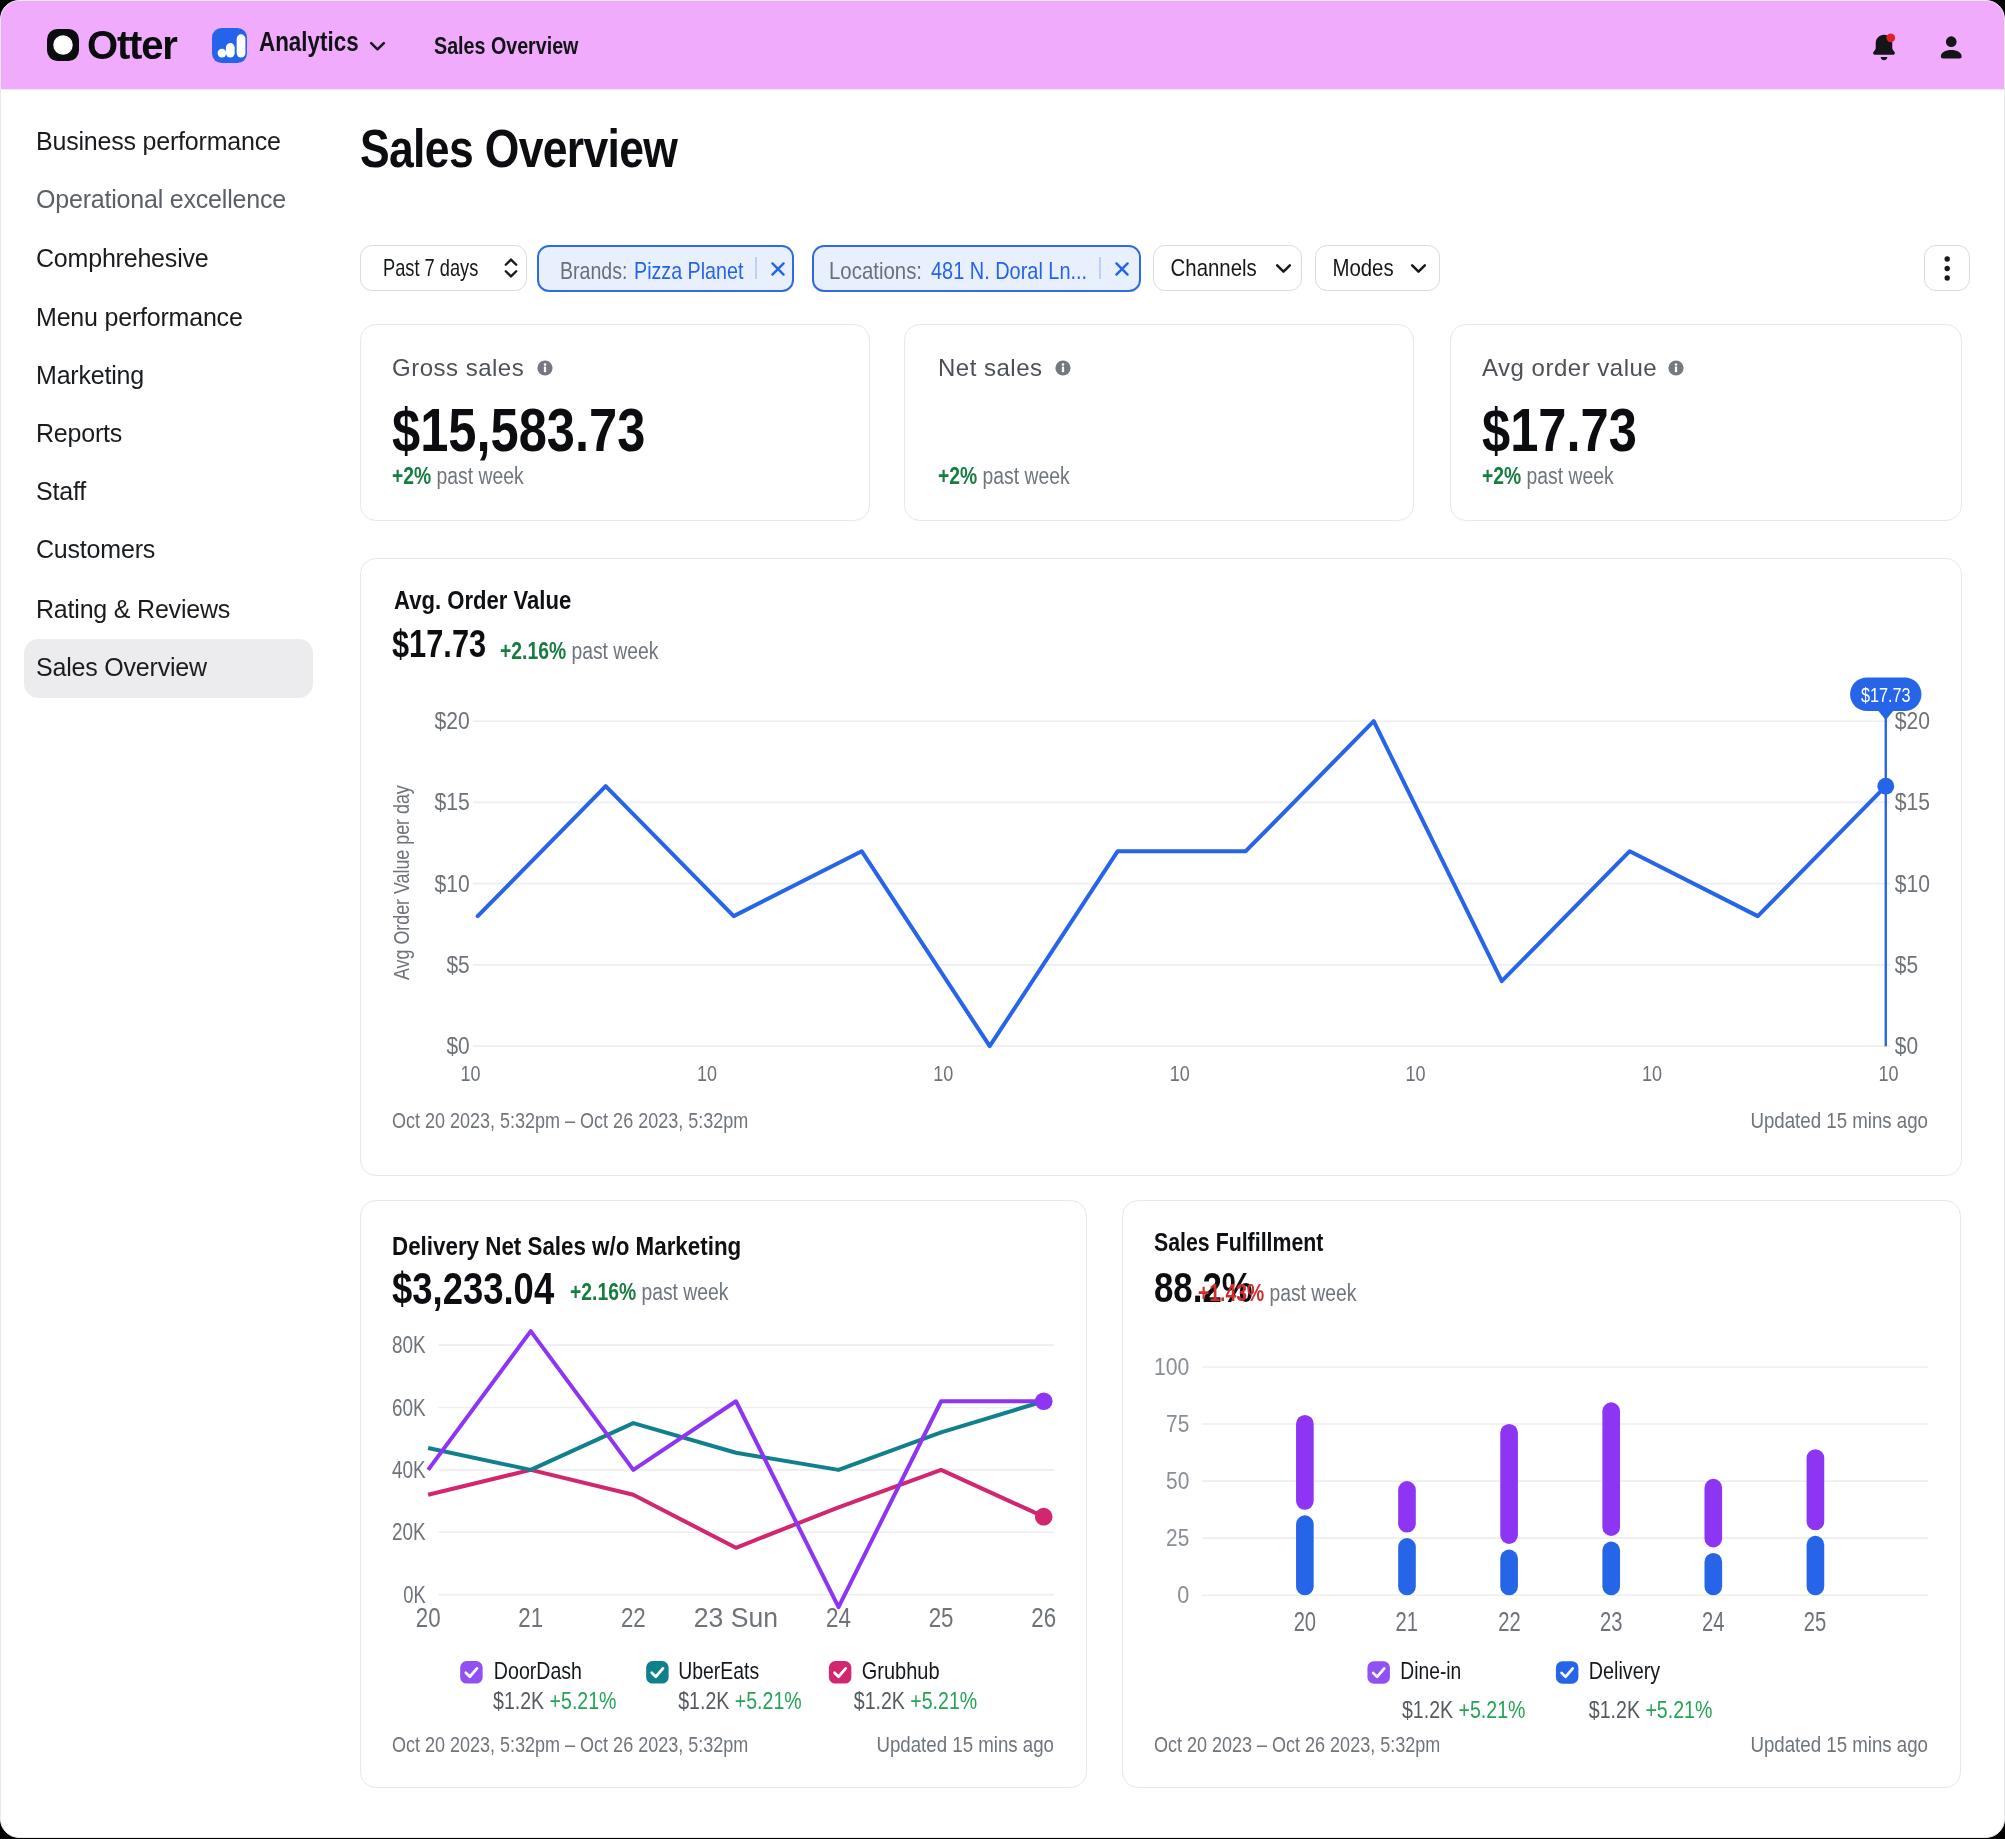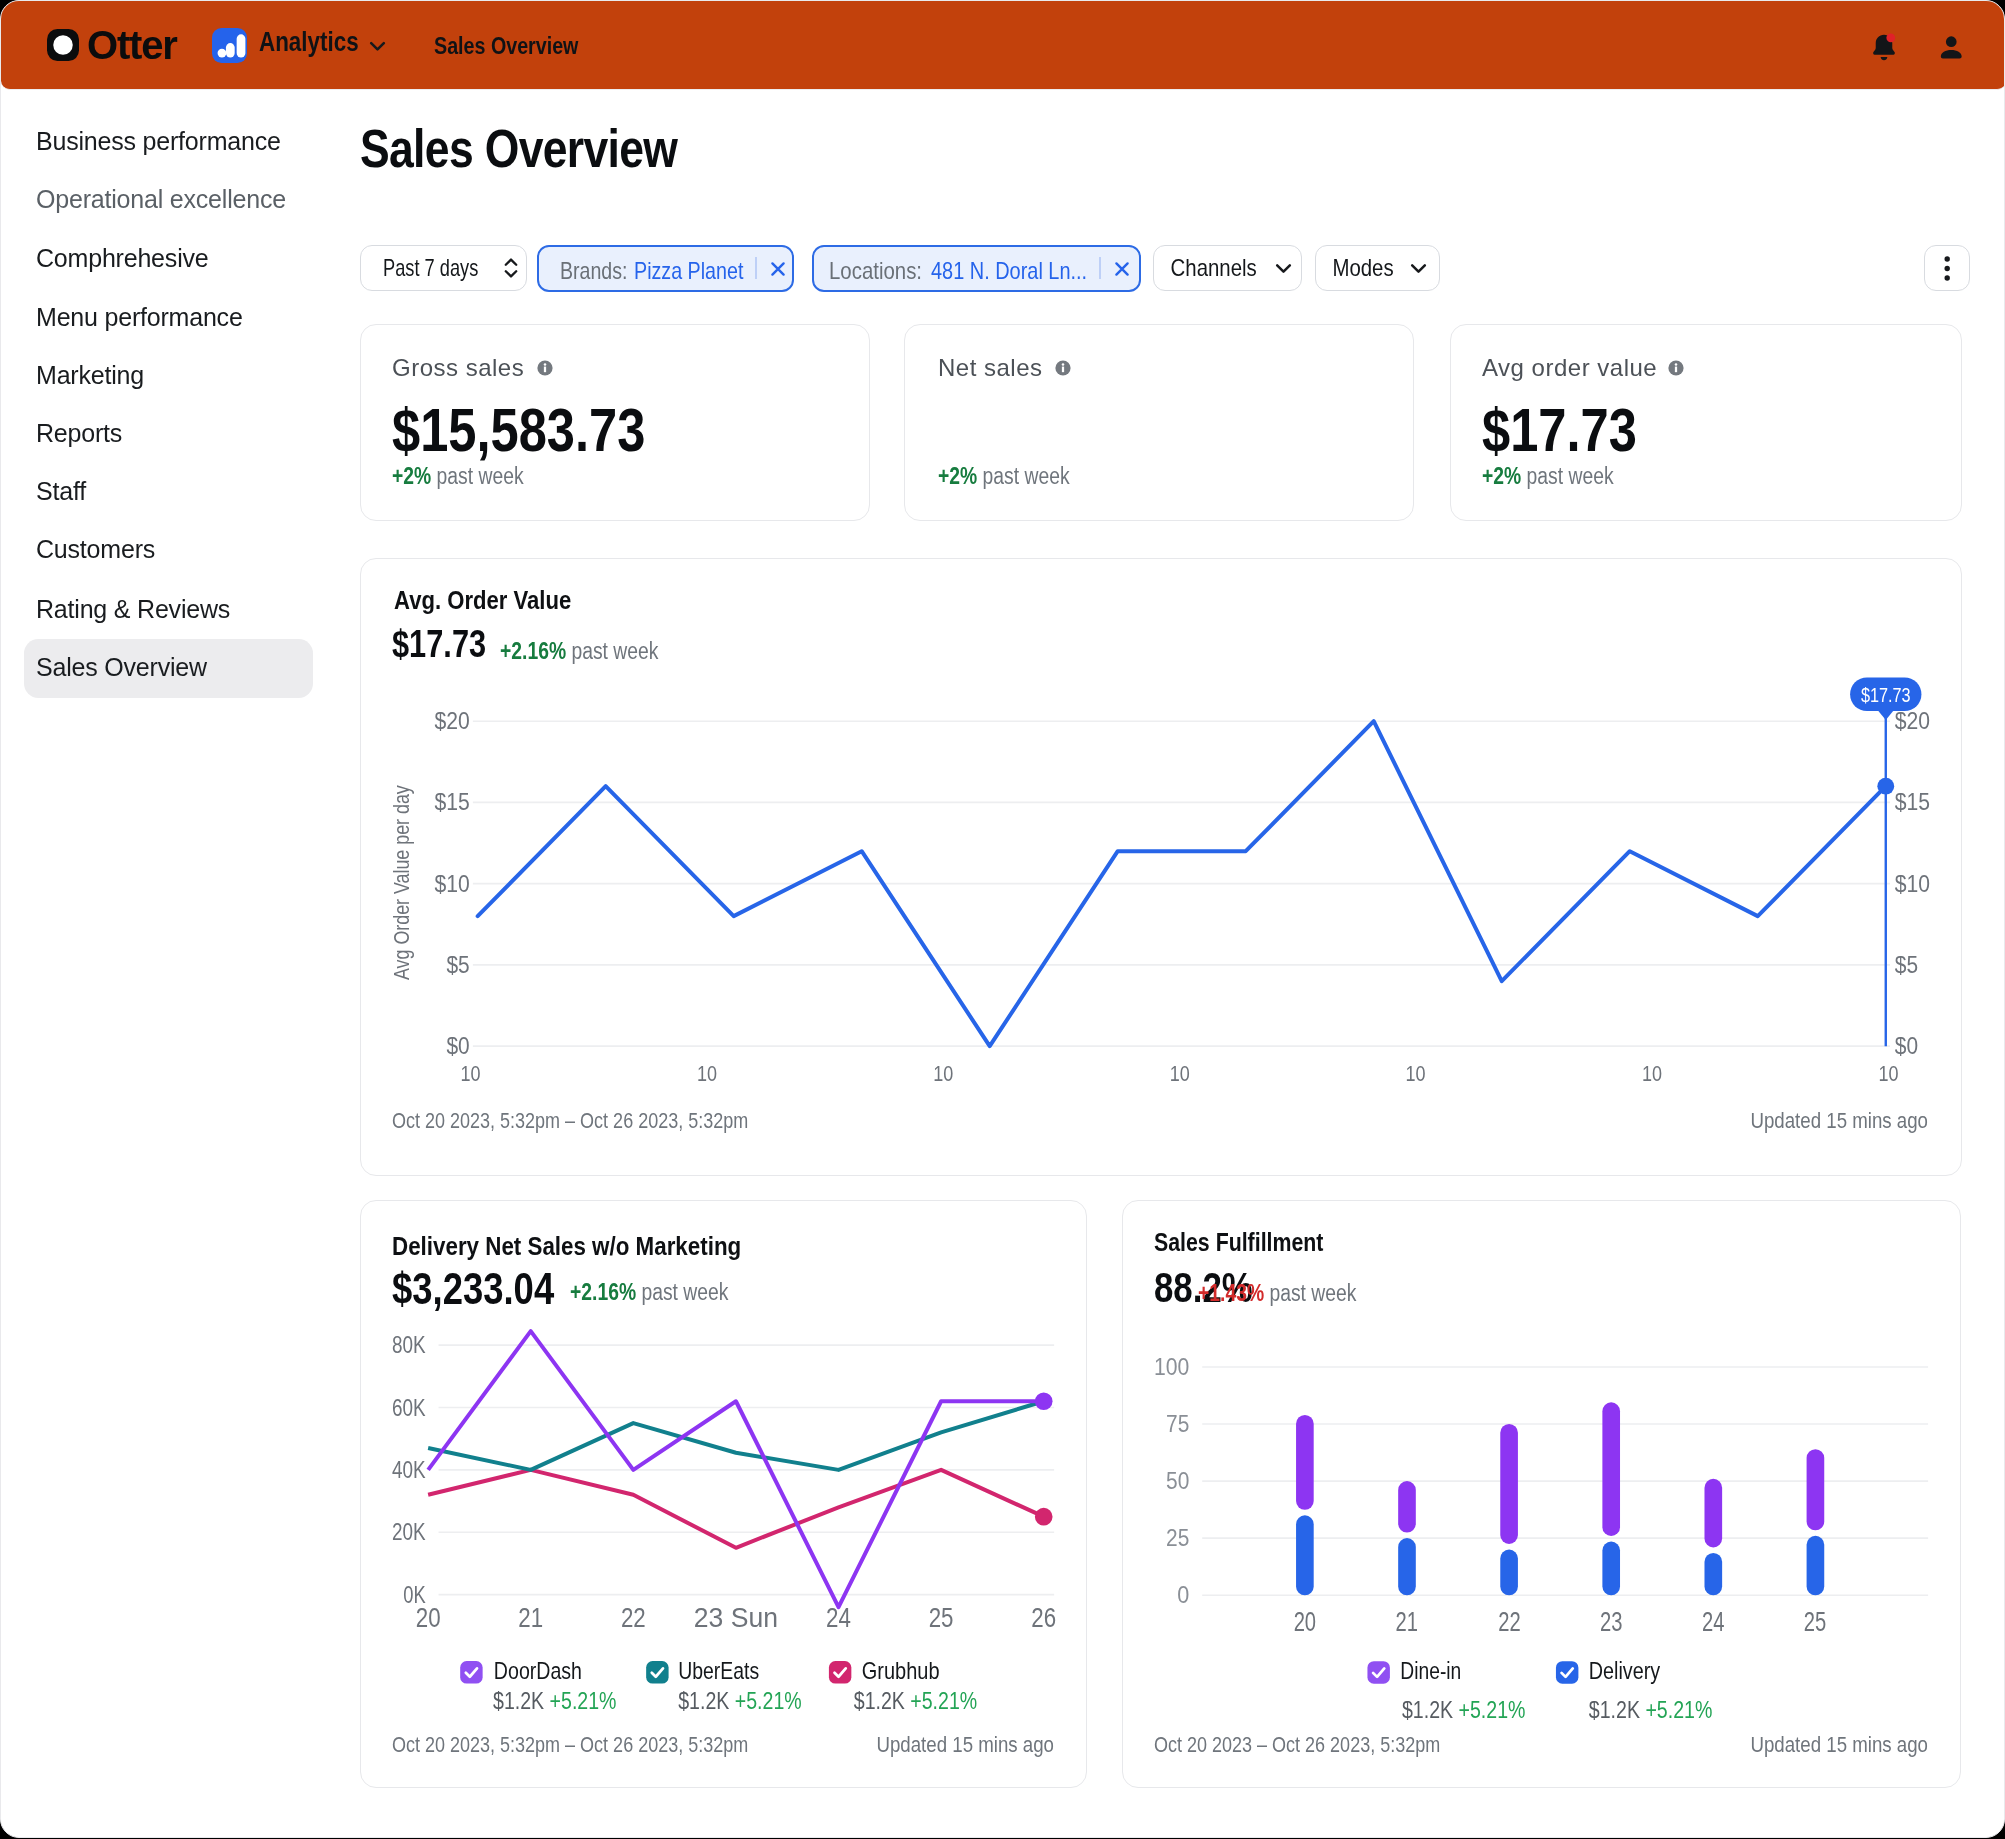--- a/index.html
+++ b/index.html
@@ -3,21 +3,21 @@
 <meta charset="utf-8">
 <style>
   * { margin:0; padding:0; box-sizing:border-box; }
   html,body { width:2005px; height:1839px; background:#000; font-family:"Liberation Sans", sans-serif; }
   #page { position:absolute; left:0; top:0; width:2005px; height:1838px; background:#fff; border-radius:19px; overflow:hidden; border:0.8px solid #e9e9ec; }
   .abs { position:absolute; }
   .sx { display:inline-block; transform:scaleX(var(--sx,0.81)); transform-origin:0 50%; white-space:nowrap; }
   .sxr { display:inline-block; transform:scaleX(var(--sx,0.85)); transform-origin:100% 50%; white-space:nowrap; }
   .sxc { display:inline-block; transform:scaleX(var(--sx,0.85)); transform-origin:50% 50%; white-space:nowrap; }
   
-  #topbar { position:absolute; left:0; top:0; width:2005px; height:89px; border-bottom:1.6px solid #ededf0; background:#c2410c;border-radius:9px; }
+  #topbar { position:absolute; left:0; top:0; width:2005px; height:89px; border-bottom:1.6px solid #ededf0; background:#f0abfc; }
   
   .nav { position:absolute; left:35px; font-size:25px; color:#191c1f; font-weight:500; letter-spacing:-0.2px; }
   .navpill { position:absolute; left:23px; width:289px; height:59px; border-radius:14.4px; background:#ececee; }
   
   .card { position:absolute; background:#fff; border:1.6px solid #e7e8eb; border-radius:16px; }
   .kpilabel { position:absolute; font-size:24px; font-weight:500; color:#4c5157; letter-spacing:-0.2px; }
   .kpinum { position:absolute; font-size:61px; font-weight:700; color:#0b0d10; }
   .kpigreen { position:absolute; font-size:23px; }
   .green { color:#177c3f; font-weight:700; }
   .greyt { color:#6f757c; }

